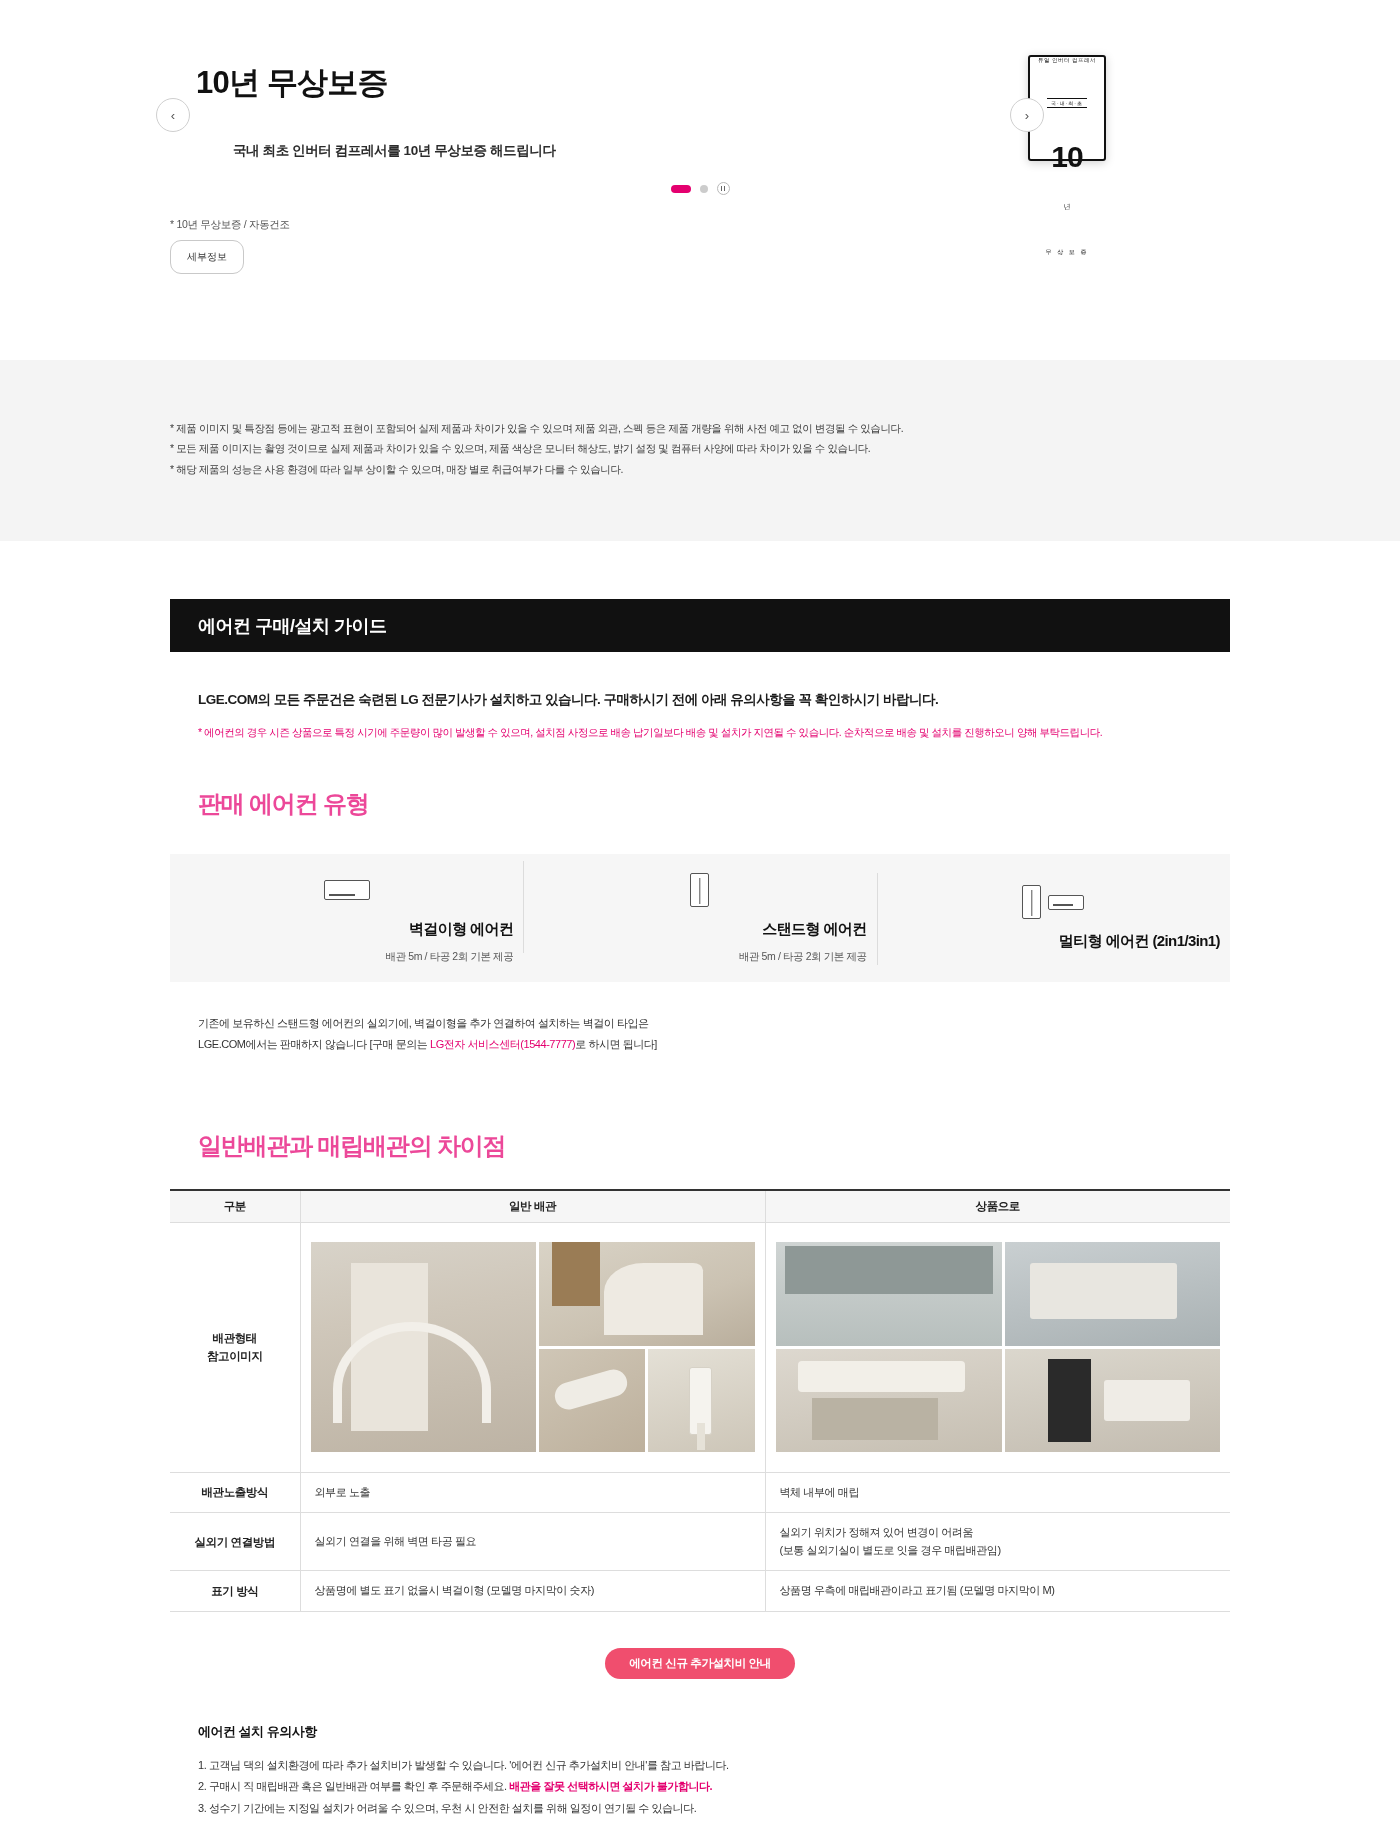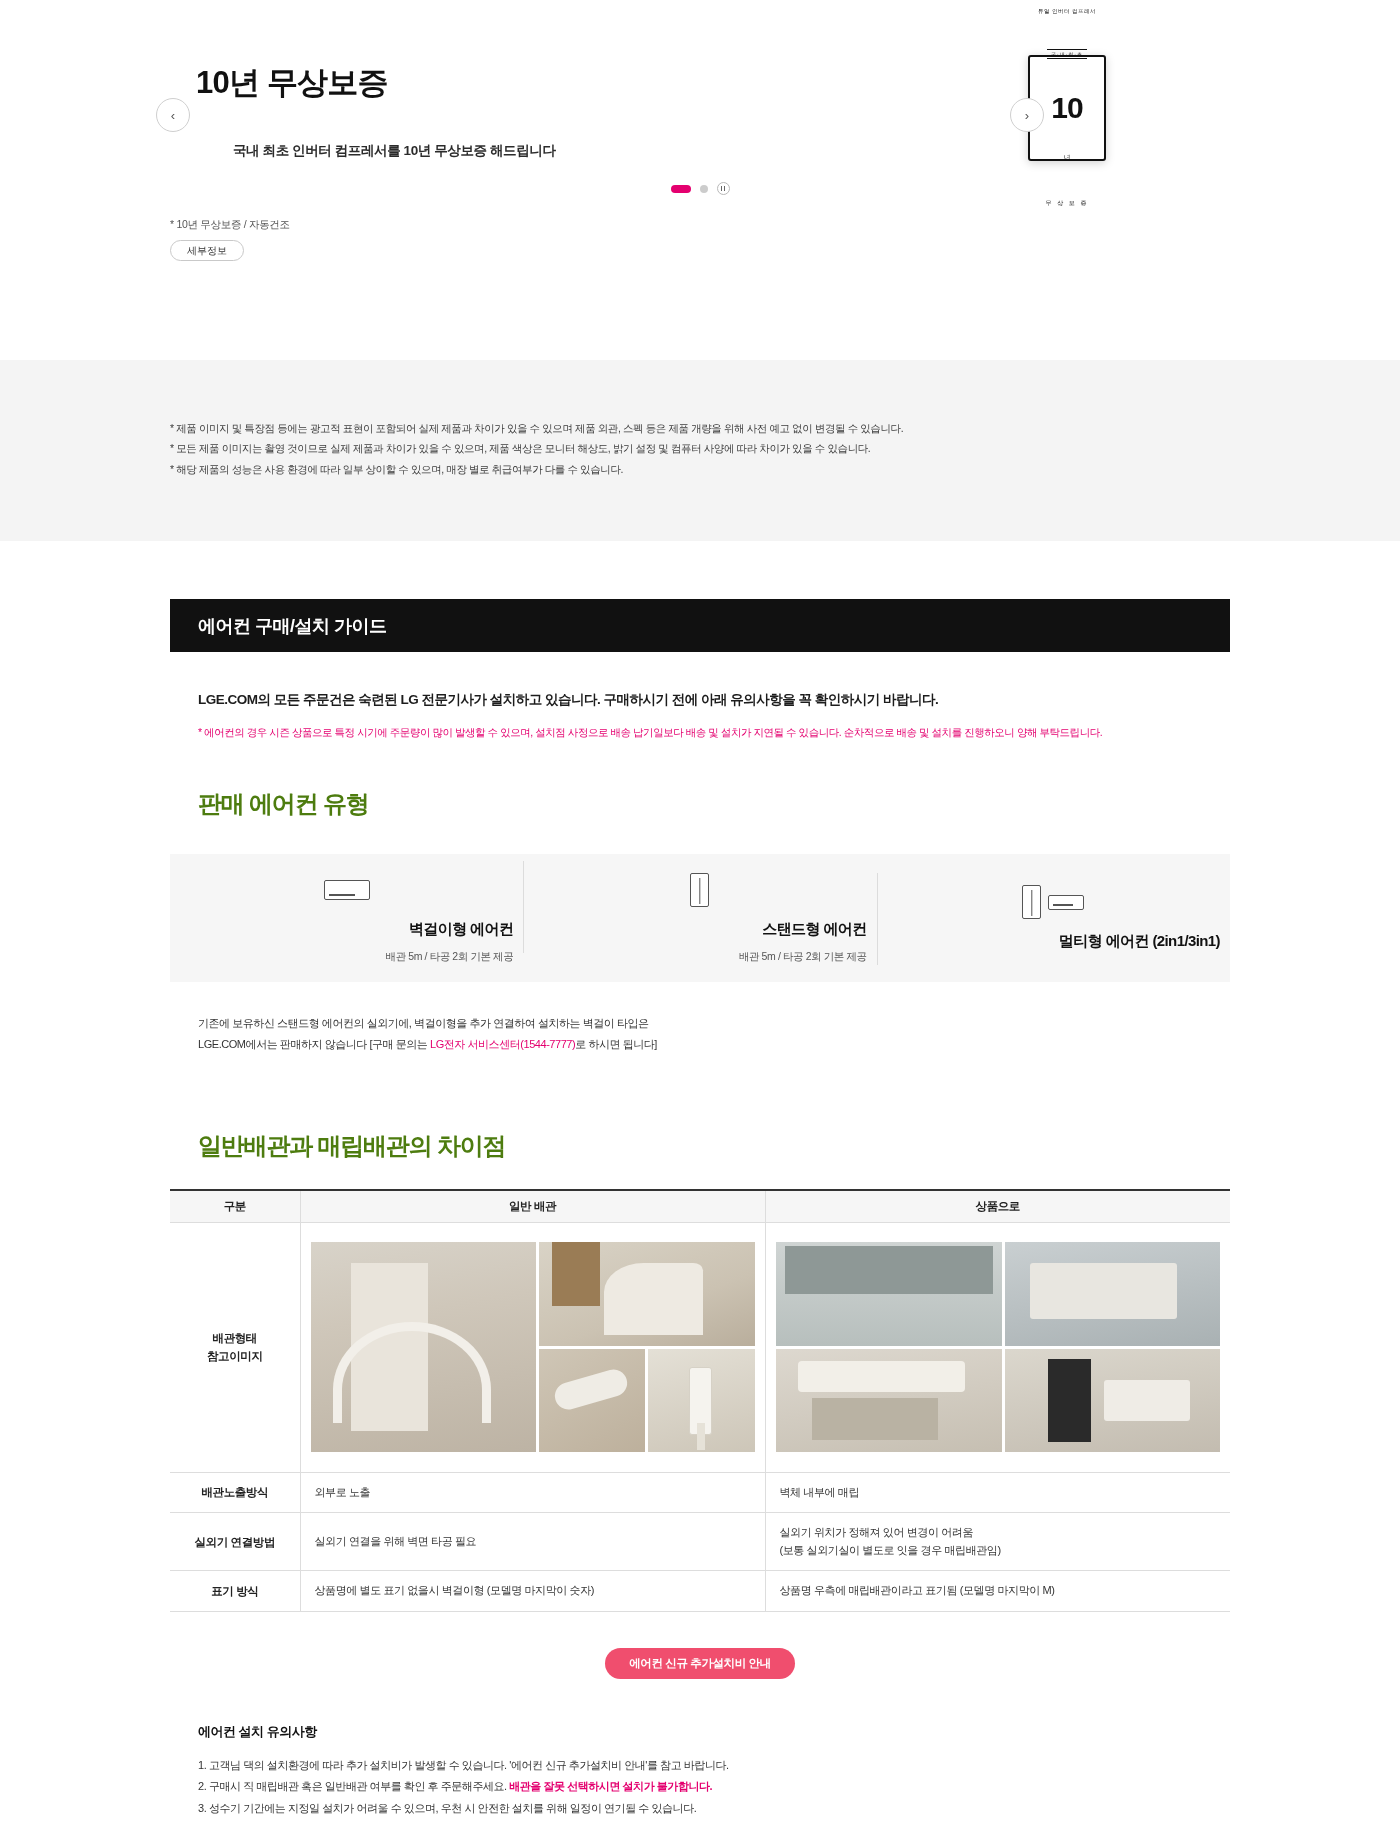--- a/index.html
+++ b/index.html
@@ -44,21 +44,20 @@
     right: 124px;
     top: 55px;
     width: 78px;
     height: 106px;
     background: #ffffff;
     border: 2px solid #111;
     border-radius: 3px;
     display: flex;
     flex-direction: column;
     align-items: center;
-    justify-content: center;
     box-shadow: 0 2px 10px rgba(0,0,0,0.18);
     gap: 32px;
   }
   .hero-badge .b-top {
     font-size: 5.5px;
     letter-spacing: 0.5px;
     color: #111;
     margin-bottom: 2px;
   }
   .hero-badge .b-sub {
@@ -133,21 +132,21 @@
     top: 218px;
     font-size: 10.5px;
     color: #555;
     letter-spacing: -0.3px;
   }
   .detail-btn {
     position: absolute;
     left: 170px;
     top: 240px;
     width: 74px;
-    height: 21px;
+    height: 34px;
     border: 1px solid #c9c9c9;
     border-radius: 11px;
     background: #fff;
     font-size: 10px;
     color: #333;
     cursor: pointer;
     font-family: "Liberation Sans", sans-serif;
   }
 
   
@@ -189,21 +188,21 @@
     color: #e4006f;
     letter-spacing: -0.45px;
     margin-top: 17px;
     padding-left: 28px;
   }
 
   .sec-title {
     font-size: 24px;
     font-weight: bold;
     letter-spacing: -1.2px;
-    color: #4d7c0f;
+    color: #ec4899;
     padding-left: 28px;
   }
   .sec-title.t1 { margin-top: 48px; }
 
   
   .types {
     margin-top: 34px;
     background: #f6f6f6;
     height: 128px;
     display: flex;

